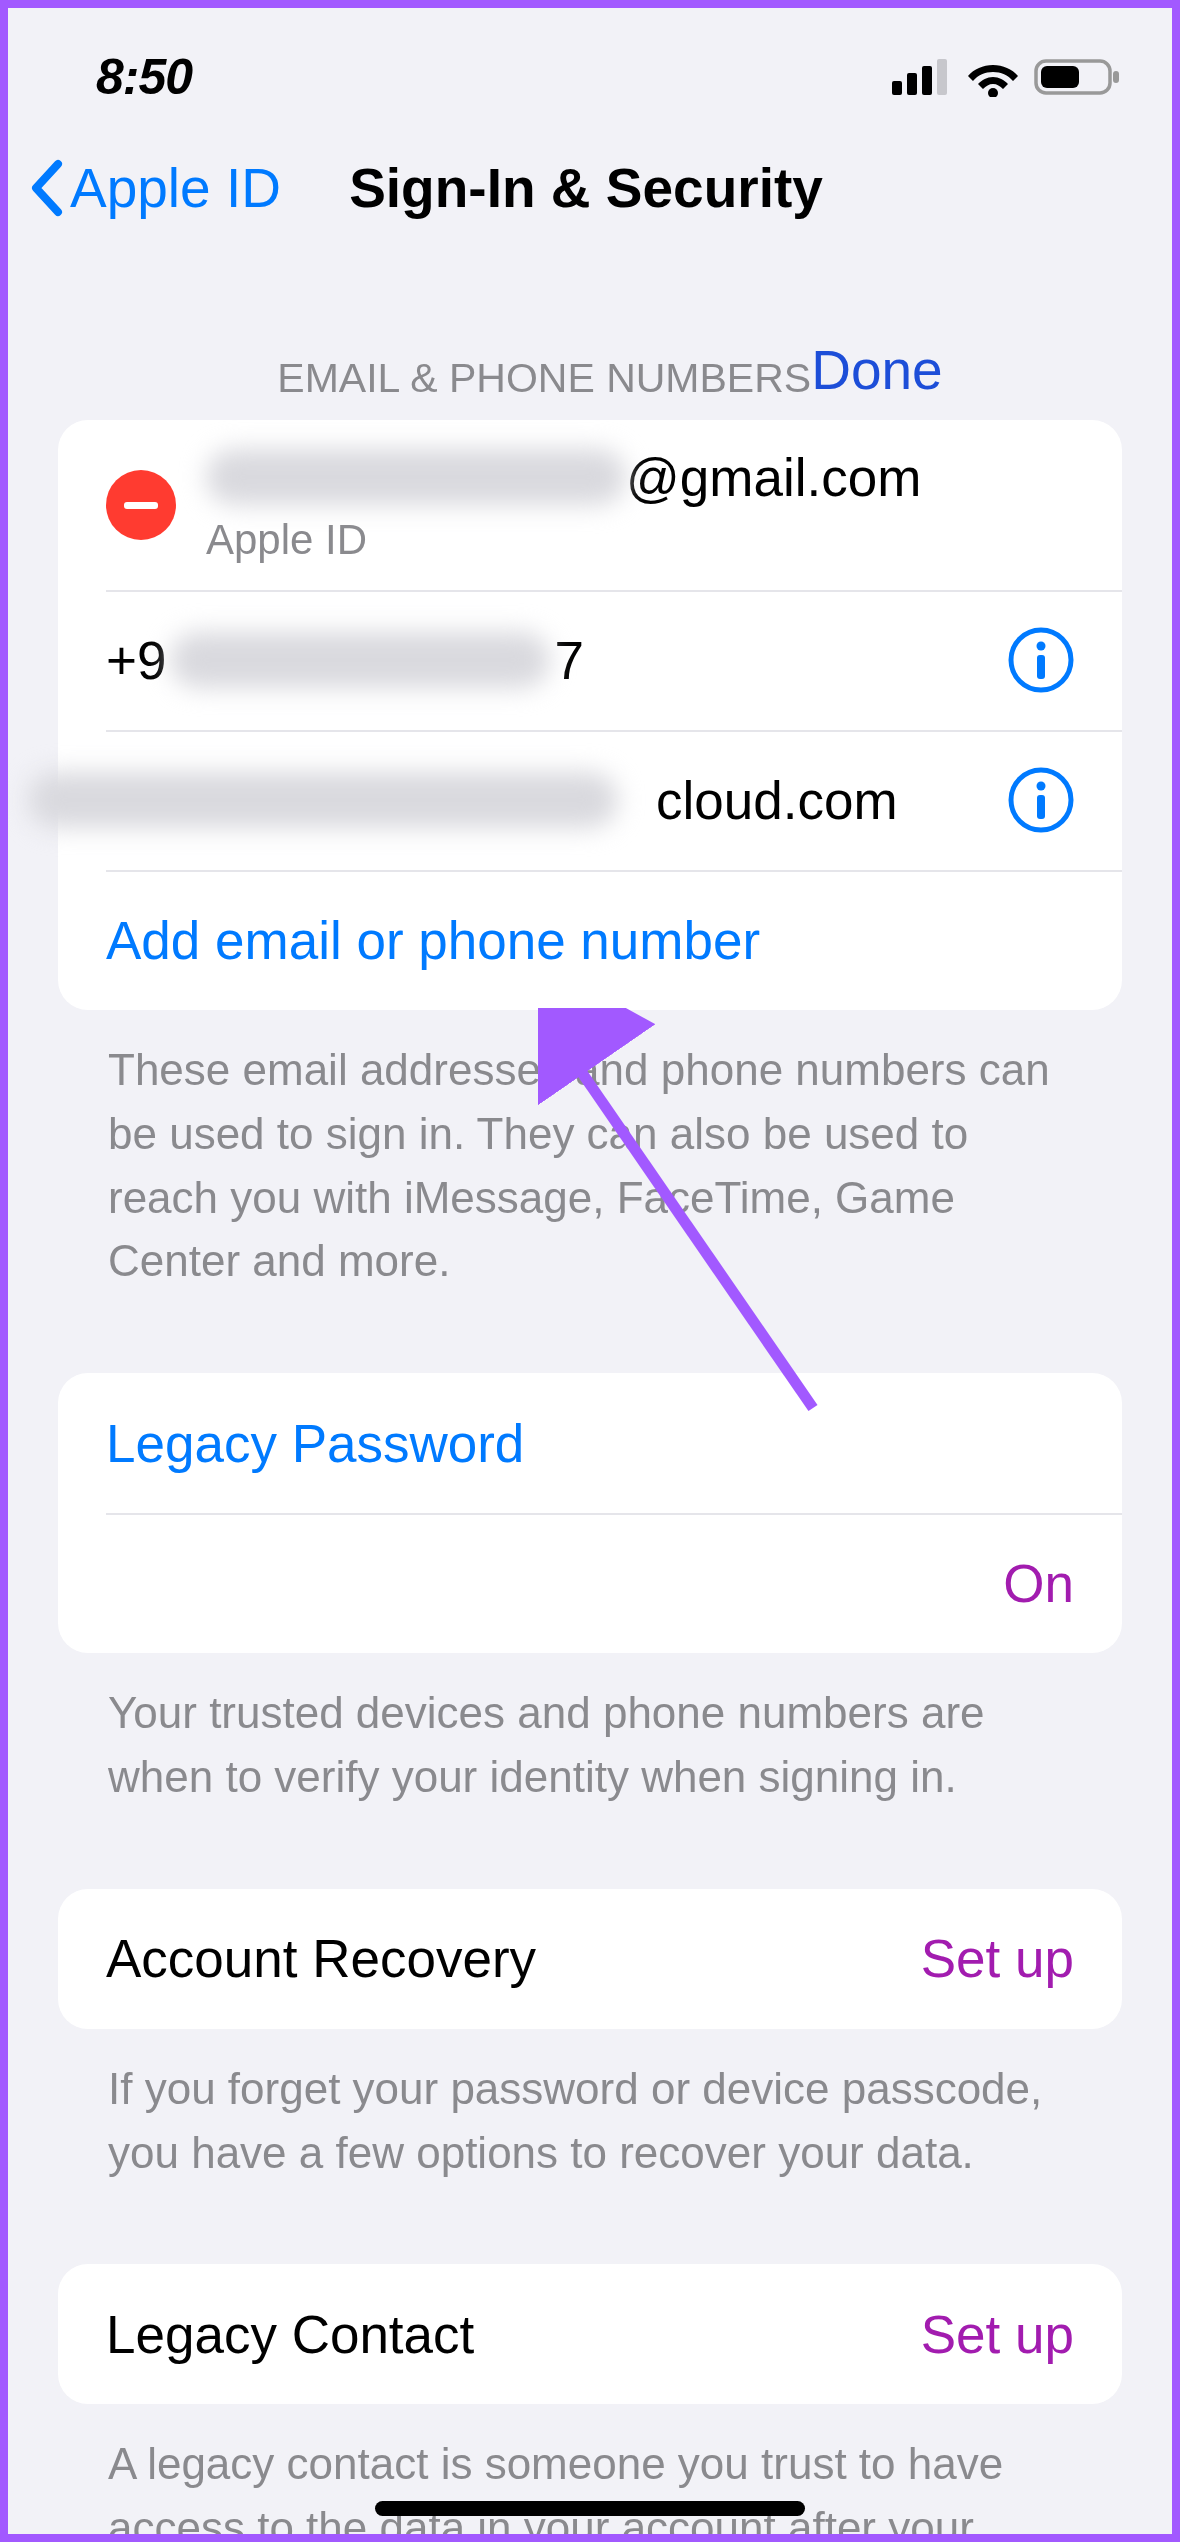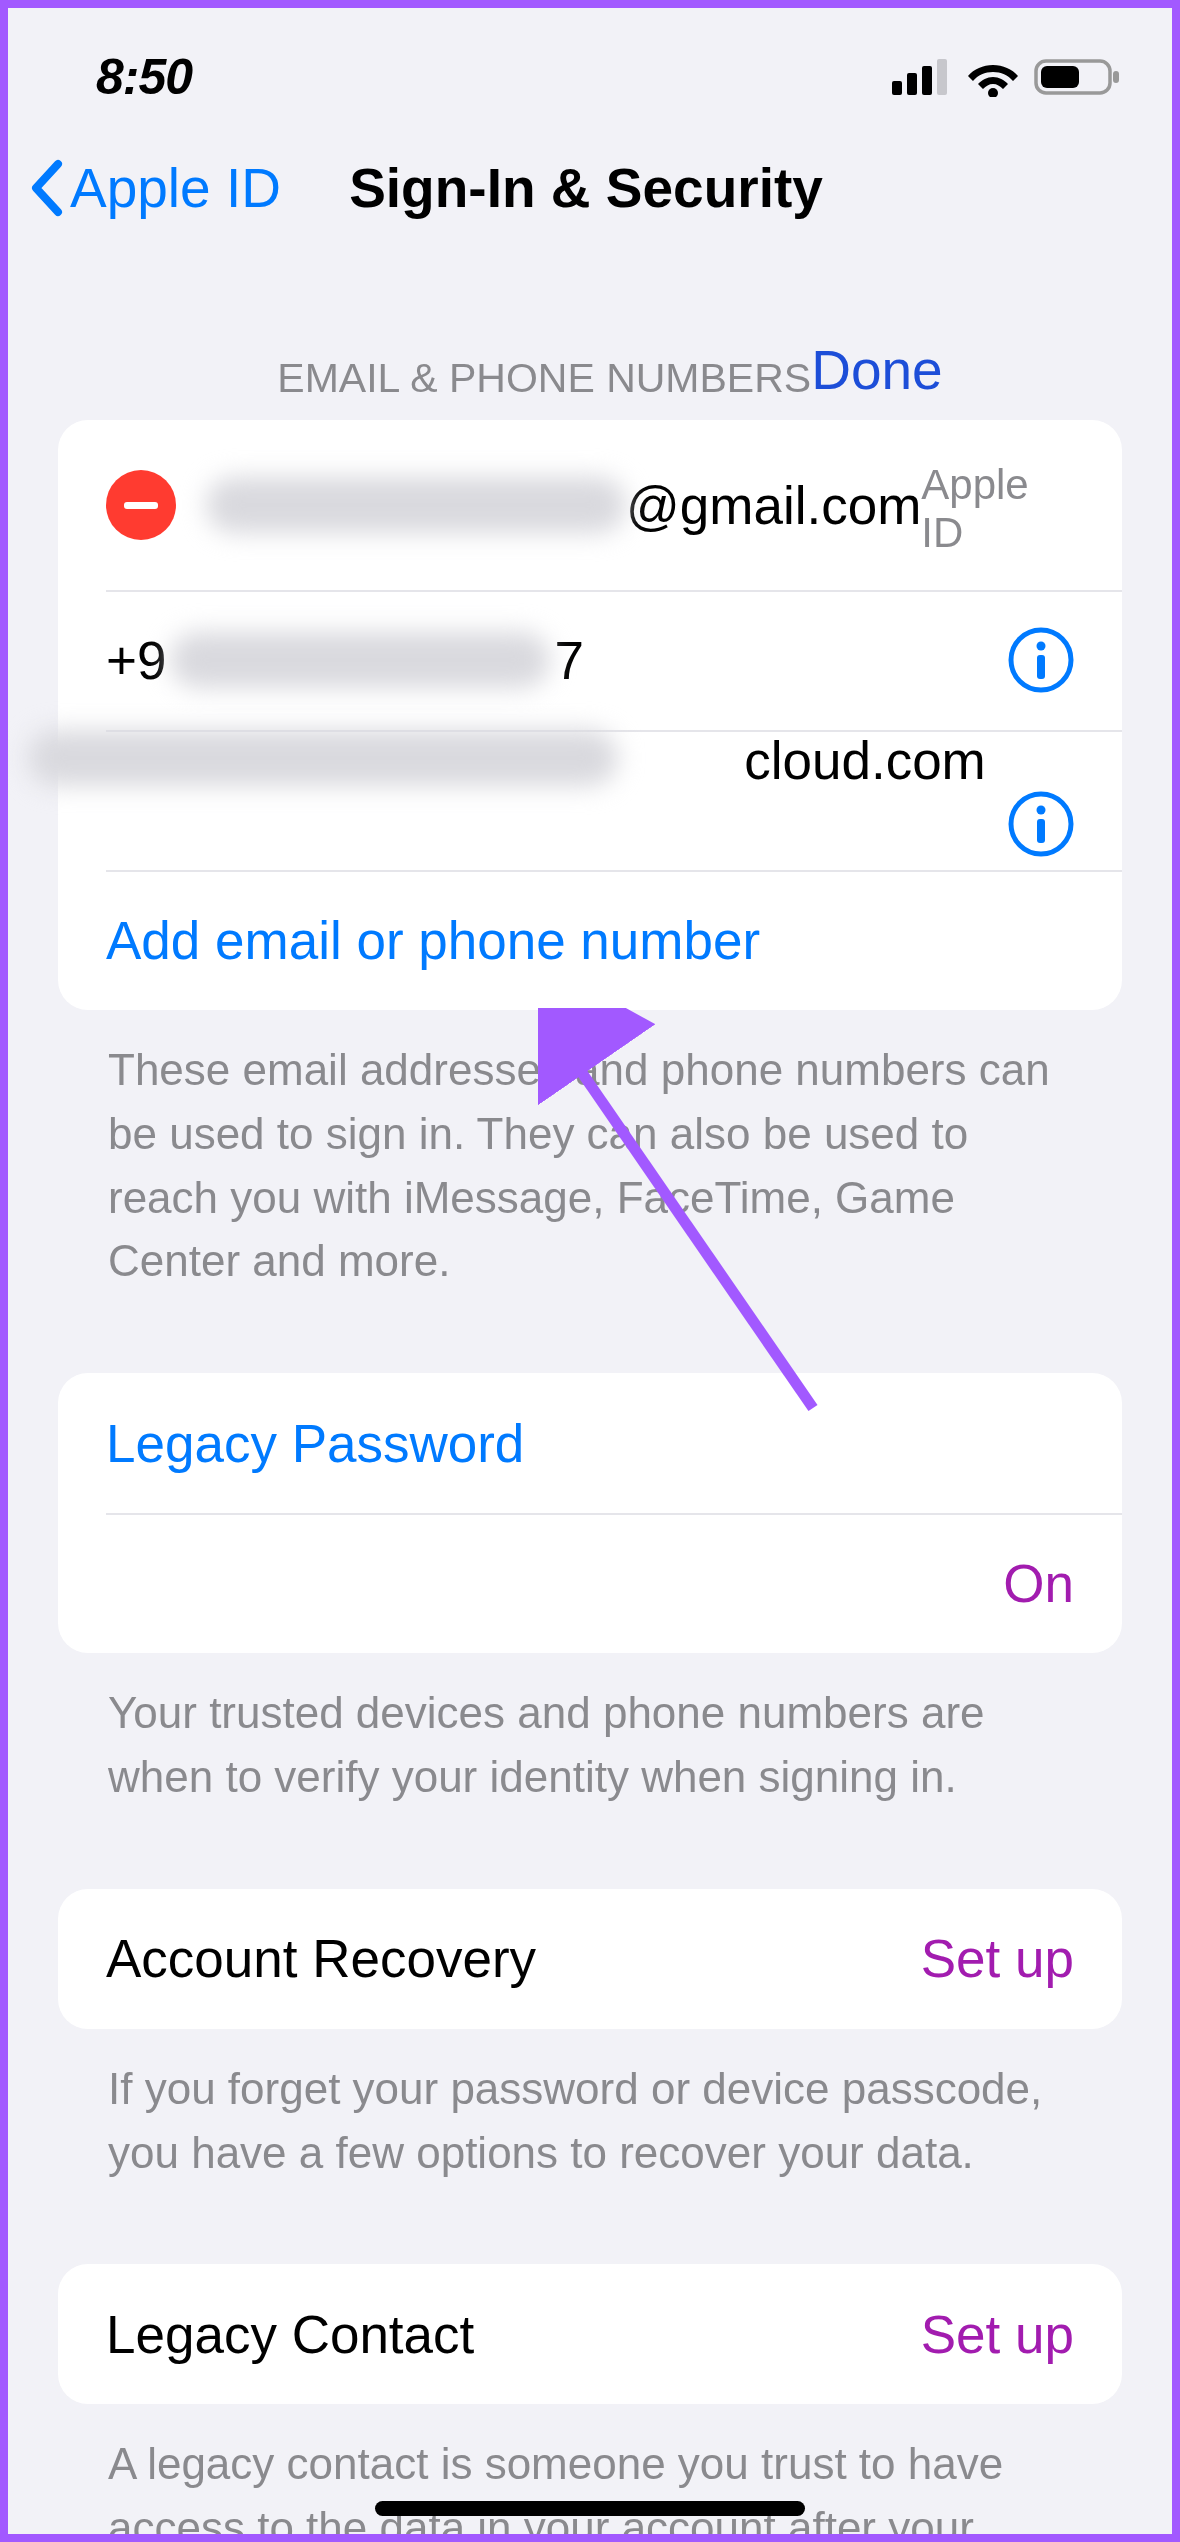--- a/index.html
+++ b/index.html
@@ -153,21 +153,21 @@
   
   .blur {
     filter: blur(12px);
     background: #d9d9de;
     border-radius: 40px;
     display: inline-block;
     height: 56px;
     vertical-align: middle;
   }
   .row-email-primary { padding-top: 22px; padding-bottom: 22px; min-height: 170px;}
-  .col { display:flex; flex-direction:row; }
+  .col { display:flex; flex-direction:column; }
   .email-line { display:flex; align-items:center; gap:0; font-size:53px;}
   .blur-overflow { position:absolute; left:-30px; }
   
   .arrow {
     position: absolute;
     left: 530px;
     top: 1000px;
     z-index: 50;
     pointer-events: none;
   }
@@ -243,21 +243,21 @@
         <span>7</span>
       </div>
       <div class="info-btn">
         <svg width="66" height="66" viewBox="0 0 66 66">
           <circle cx="33" cy="33" r="30" fill="none" stroke="#007aff" stroke-width="5"></circle>
           <circle cx="33" cy="19" r="4.5" fill="#007aff"></circle>
           <rect x="29" y="28" width="8" height="24" rx="3" fill="#007aff"></rect>
         </svg>
       </div>
     </div>
-    <div class="row" style="position:relative;flex-direction:column;">
+    <div class="row" style="position:relative;">
       <span class="blur blur-overflow" style="width:590px;"></span>
       <div class="email-line" style="margin-left:550px;">
         <span>cloud.com</span>
       </div>
       <div class="info-btn">
         <svg width="66" height="66" viewBox="0 0 66 66">
           <circle cx="33" cy="33" r="30" fill="none" stroke="#007aff" stroke-width="5"></circle>
           <circle cx="33" cy="19" r="4.5" fill="#007aff"></circle>
           <rect x="29" y="28" width="8" height="24" rx="3" fill="#007aff"></rect>
         </svg>

